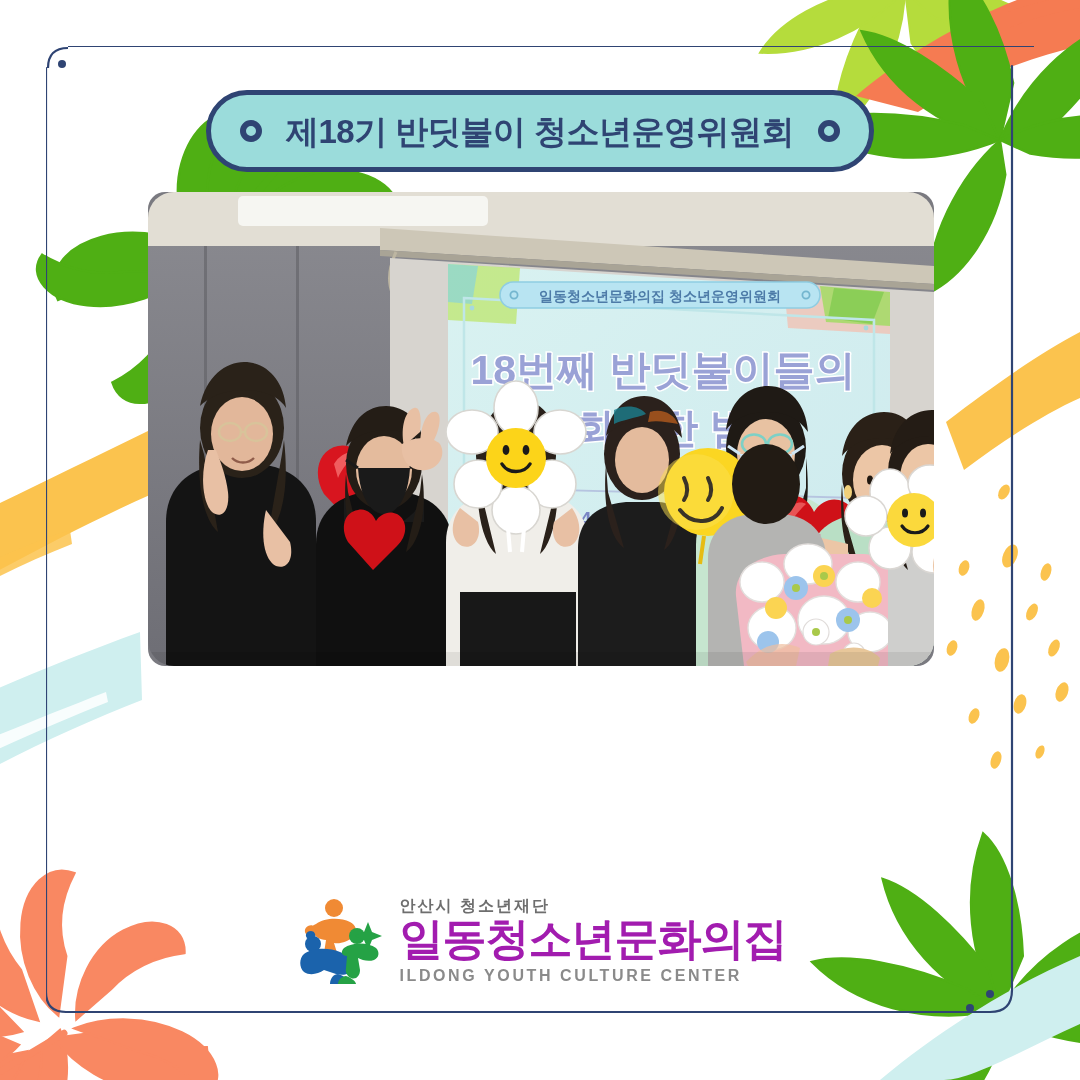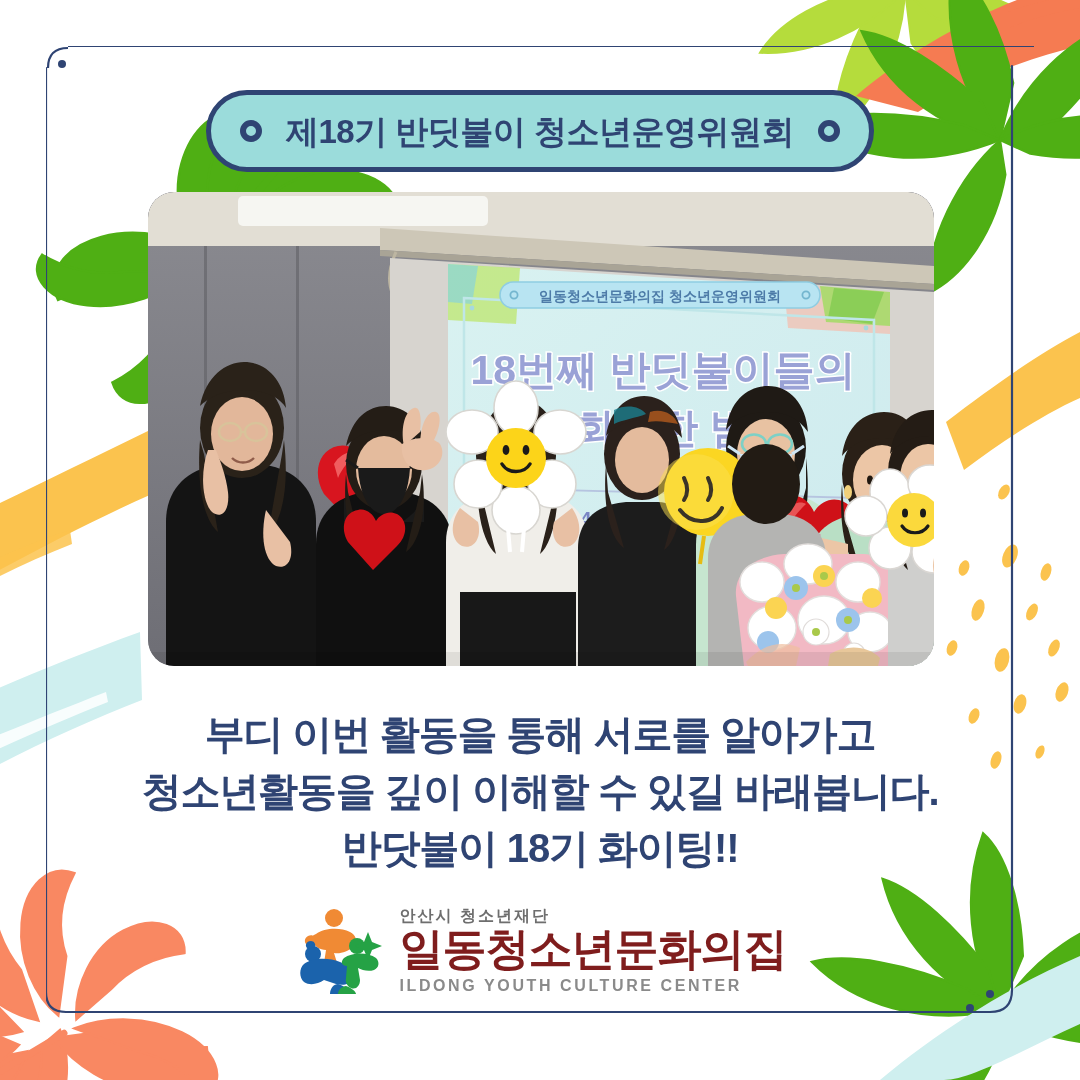--- a/index.html
+++ b/index.html
@@ -36,44 +36,44 @@
     flex:0 0 auto;
   }
   .title-text{
     font-size:33px;font-weight:bold;color:#2F4473;letter-spacing:-0.5px;
     white-space:nowrap;line-height:1;
   }
 
   
   .photo{
     position:absolute;left:148px;top:192px;width:786px;height:474px;
-    border-radius:26px;overflow:hidden;z-index:5;
+    border-radius:17px;overflow:hidden;z-index:5;
     background:#7a7a80;
   }
   .photo svg{display:block;width:786px;height:474px;}
 
   
   .caption{
     position:absolute;left:60px;top:706px;width:960px;
     text-align:center;color:#2F4473;font-weight:bold;
     font-size:40px;line-height:1.42;letter-spacing:-1.2px;
     z-index:6;
   }
   .caption div{white-space:nowrap;}
 
   
   .logo{
     position:absolute;left:0;top:898px;width:1080px;height:106px;
-    display:flex;align-items:center;justify-content:center;gap:14px;z-index:6;
+    display:flex;align-items:flex-start;justify-content:center;gap:14px;z-index:6;
   }
   .logo-mark{width:92px;height:86px;flex:0 0 auto;}
   .logo-mark svg{display:block;width:92px;height:86px;}
   .logo-words{display:flex;flex-direction:column;align-items:flex-start;}
   .logo-sub{font-size:16px;font-weight:bold;color:#6E6E6E;letter-spacing:2px;line-height:1;margin-bottom:3px;}
-  .logo-main{font-size:44px;font-weight:bold;color:#7f1d1d;letter-spacing:-1px;line-height:1.02;}
+  .logo-main{font-size:44px;font-weight:bold;color:#a21caf;letter-spacing:-1px;line-height:1.02;}
   .logo-eng{font-size:16px;font-weight:bold;color:#8A8A8A;letter-spacing:2.6px;line-height:1;margin-top:6px;}
 </style>
 </head>
 <body>
 
 <div class="card">
 
   <div class="deco">
     <svg viewBox="0 0 1080 1080" xmlns="http://www.w3.org/2000/svg">
       <defs>
@@ -456,25 +456,20 @@
             <path d="M754 334 C760 343 774 343 780 334" stroke="#1a1a1a" stroke-width="3.2" fill="none" stroke-linecap="round"></path>
           </g>
           <path d="M800 350 C812 362 814 382 802 390 C790 394 782 382 786 366 Z" fill="#ecc6a6"></path>
         </g>
 
         <rect x="0" y="460" width="786" height="14" fill="#000" opacity="0.07"></rect>
       </g>
     </svg>
   </div>
 
-  <div class="caption">
-    <div>부디 이번 활동을 통해 서로를 알아가고</div>
-    <div>청소년활동을 깊이 이해할 수 있길 바래봅니다.</div>
-    <div>반닷불이 18기 화이팅!!</div>
-  </div>
 
   <div class="logo">
     <div class="logo-mark">
       <svg viewBox="0 0 92 86" xmlns="http://www.w3.org/2000/svg">
 
         <g fill="#F08A34">
           <circle cx="40" cy="10" r="9"></circle>
           <path d="M22 26 C30 20 46 19 56 24 C62 27 64 33 60 38 C54 44 46 46 40 45 L44 58 C45 64 40 68 35 66 C31 64 29 59 30 55 L32 42 C26 42 20 38 18 33 C17 29 19 27 22 26 Z"></path>
           <path d="M14 28 C18 26 22 28 22 33 C22 37 17 39 13 37 C10 35 10 30 14 28 Z"></path>
         </g>

